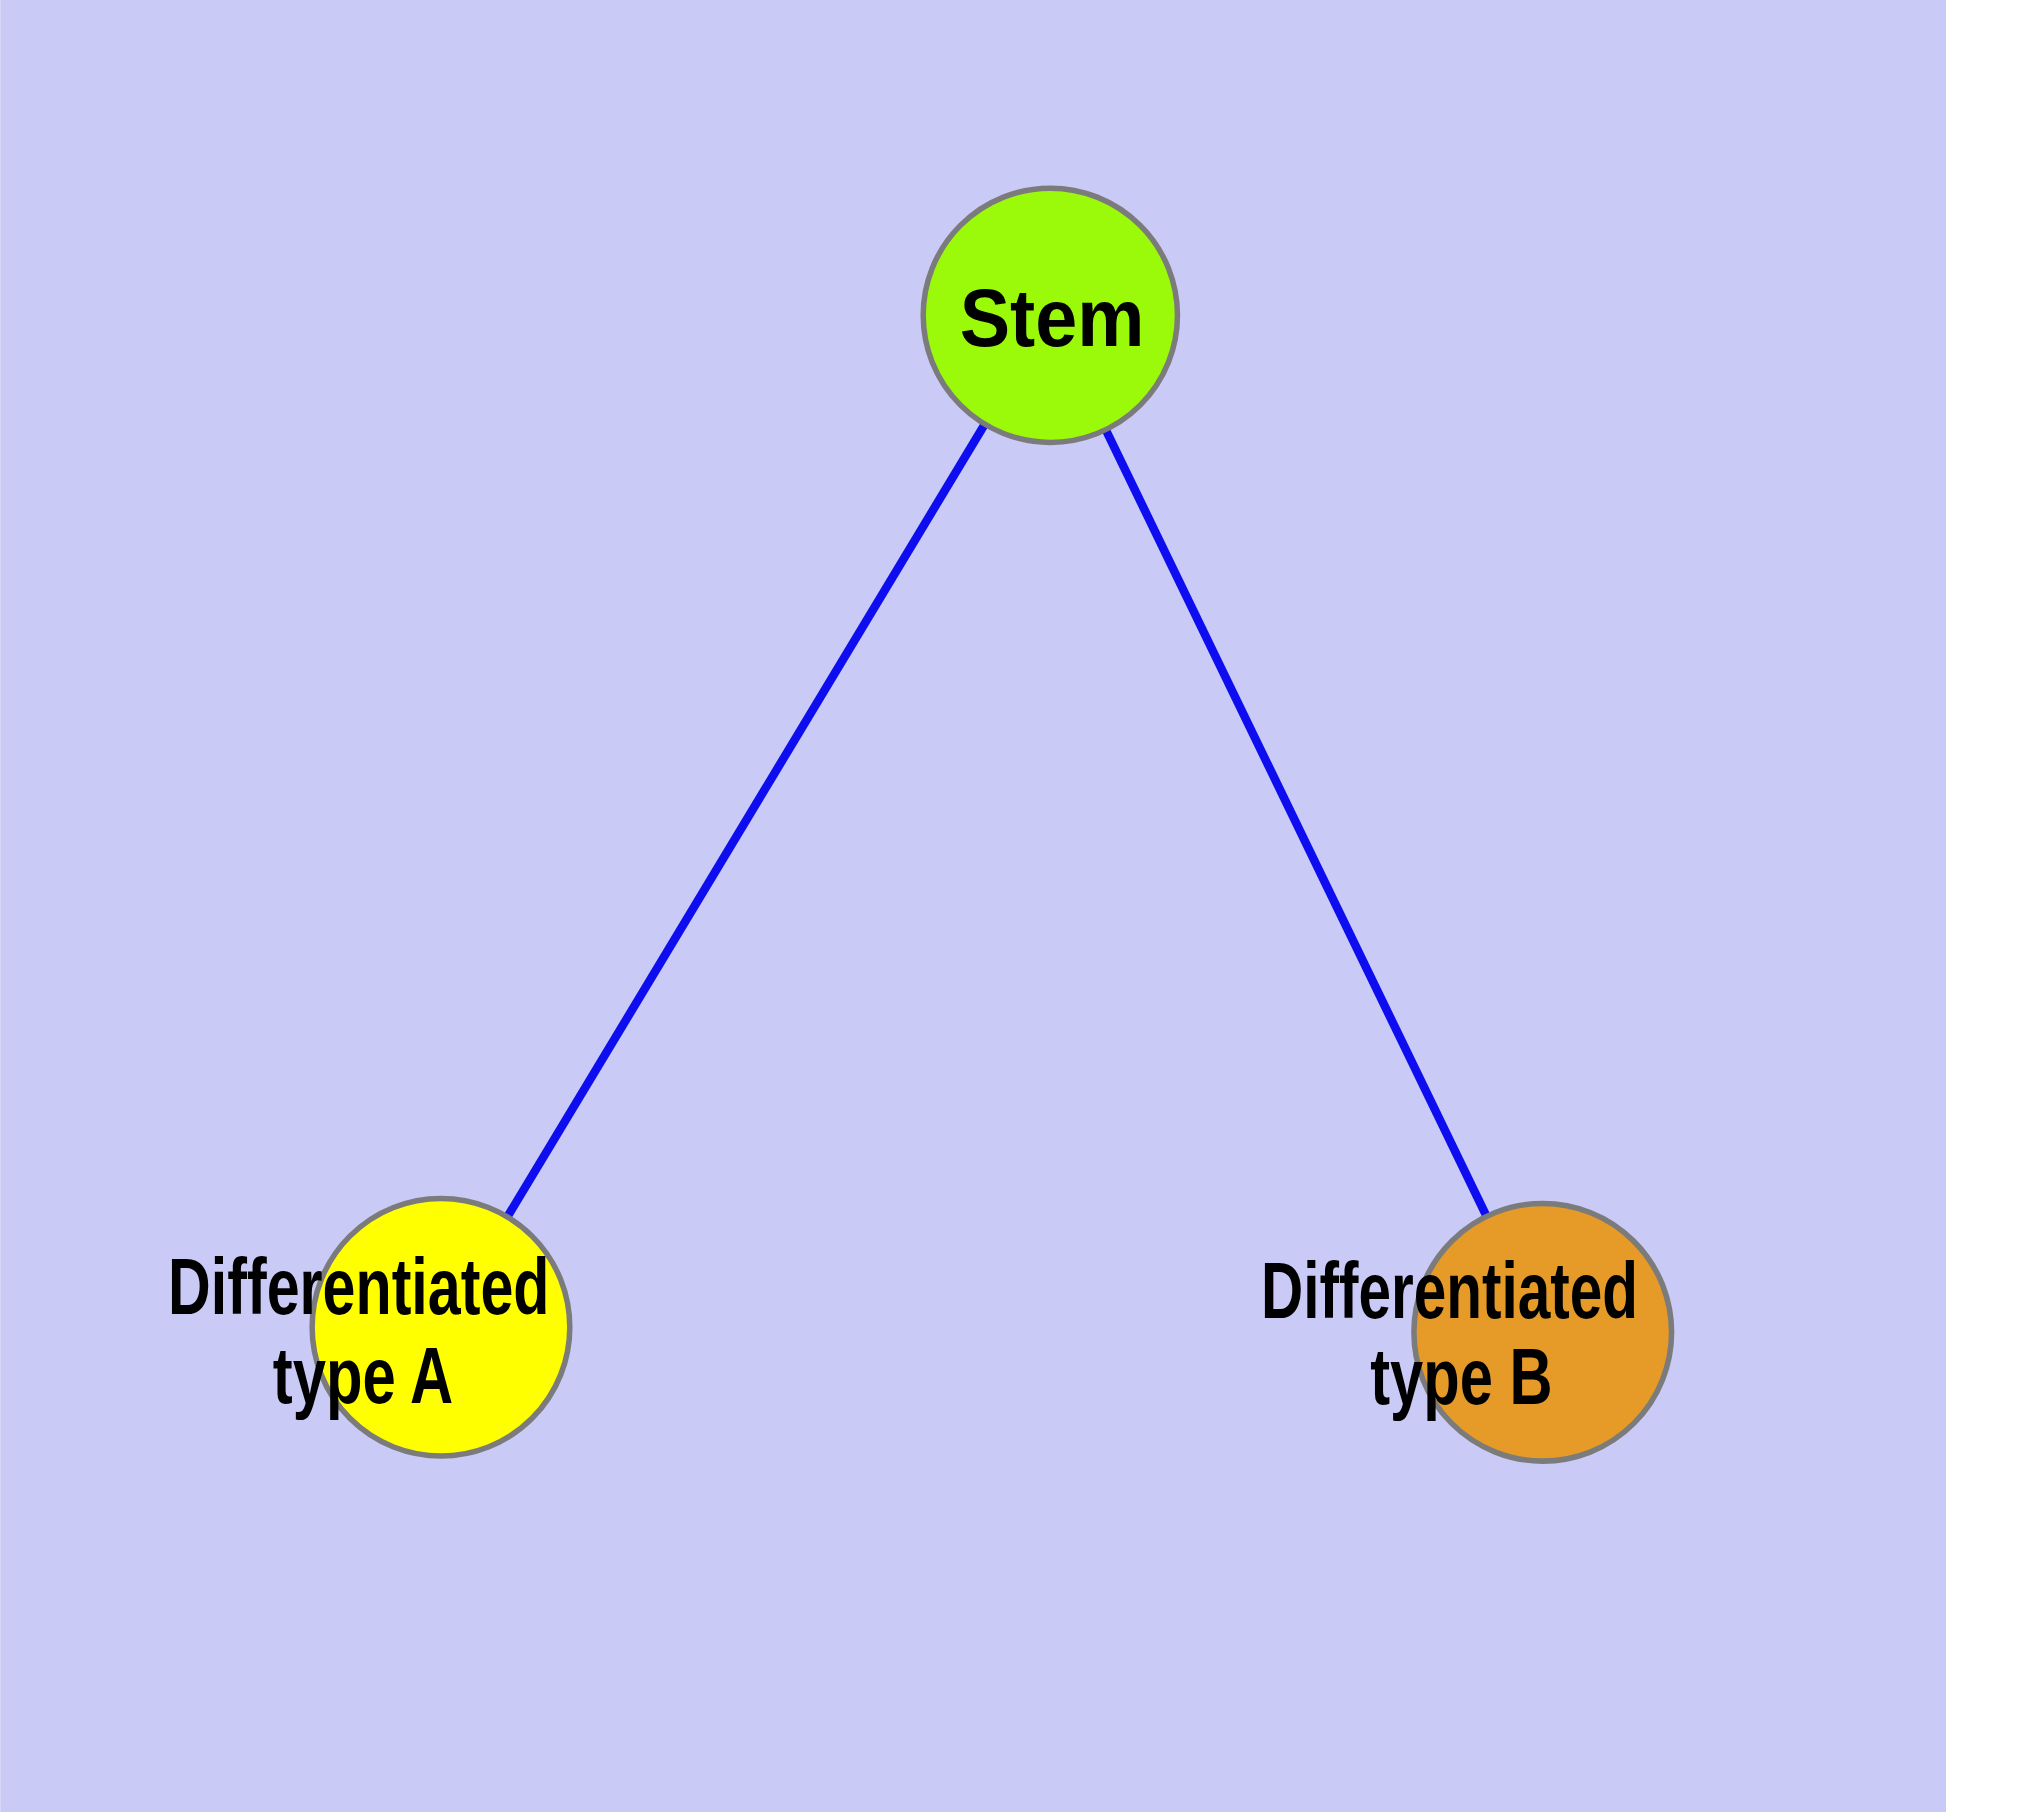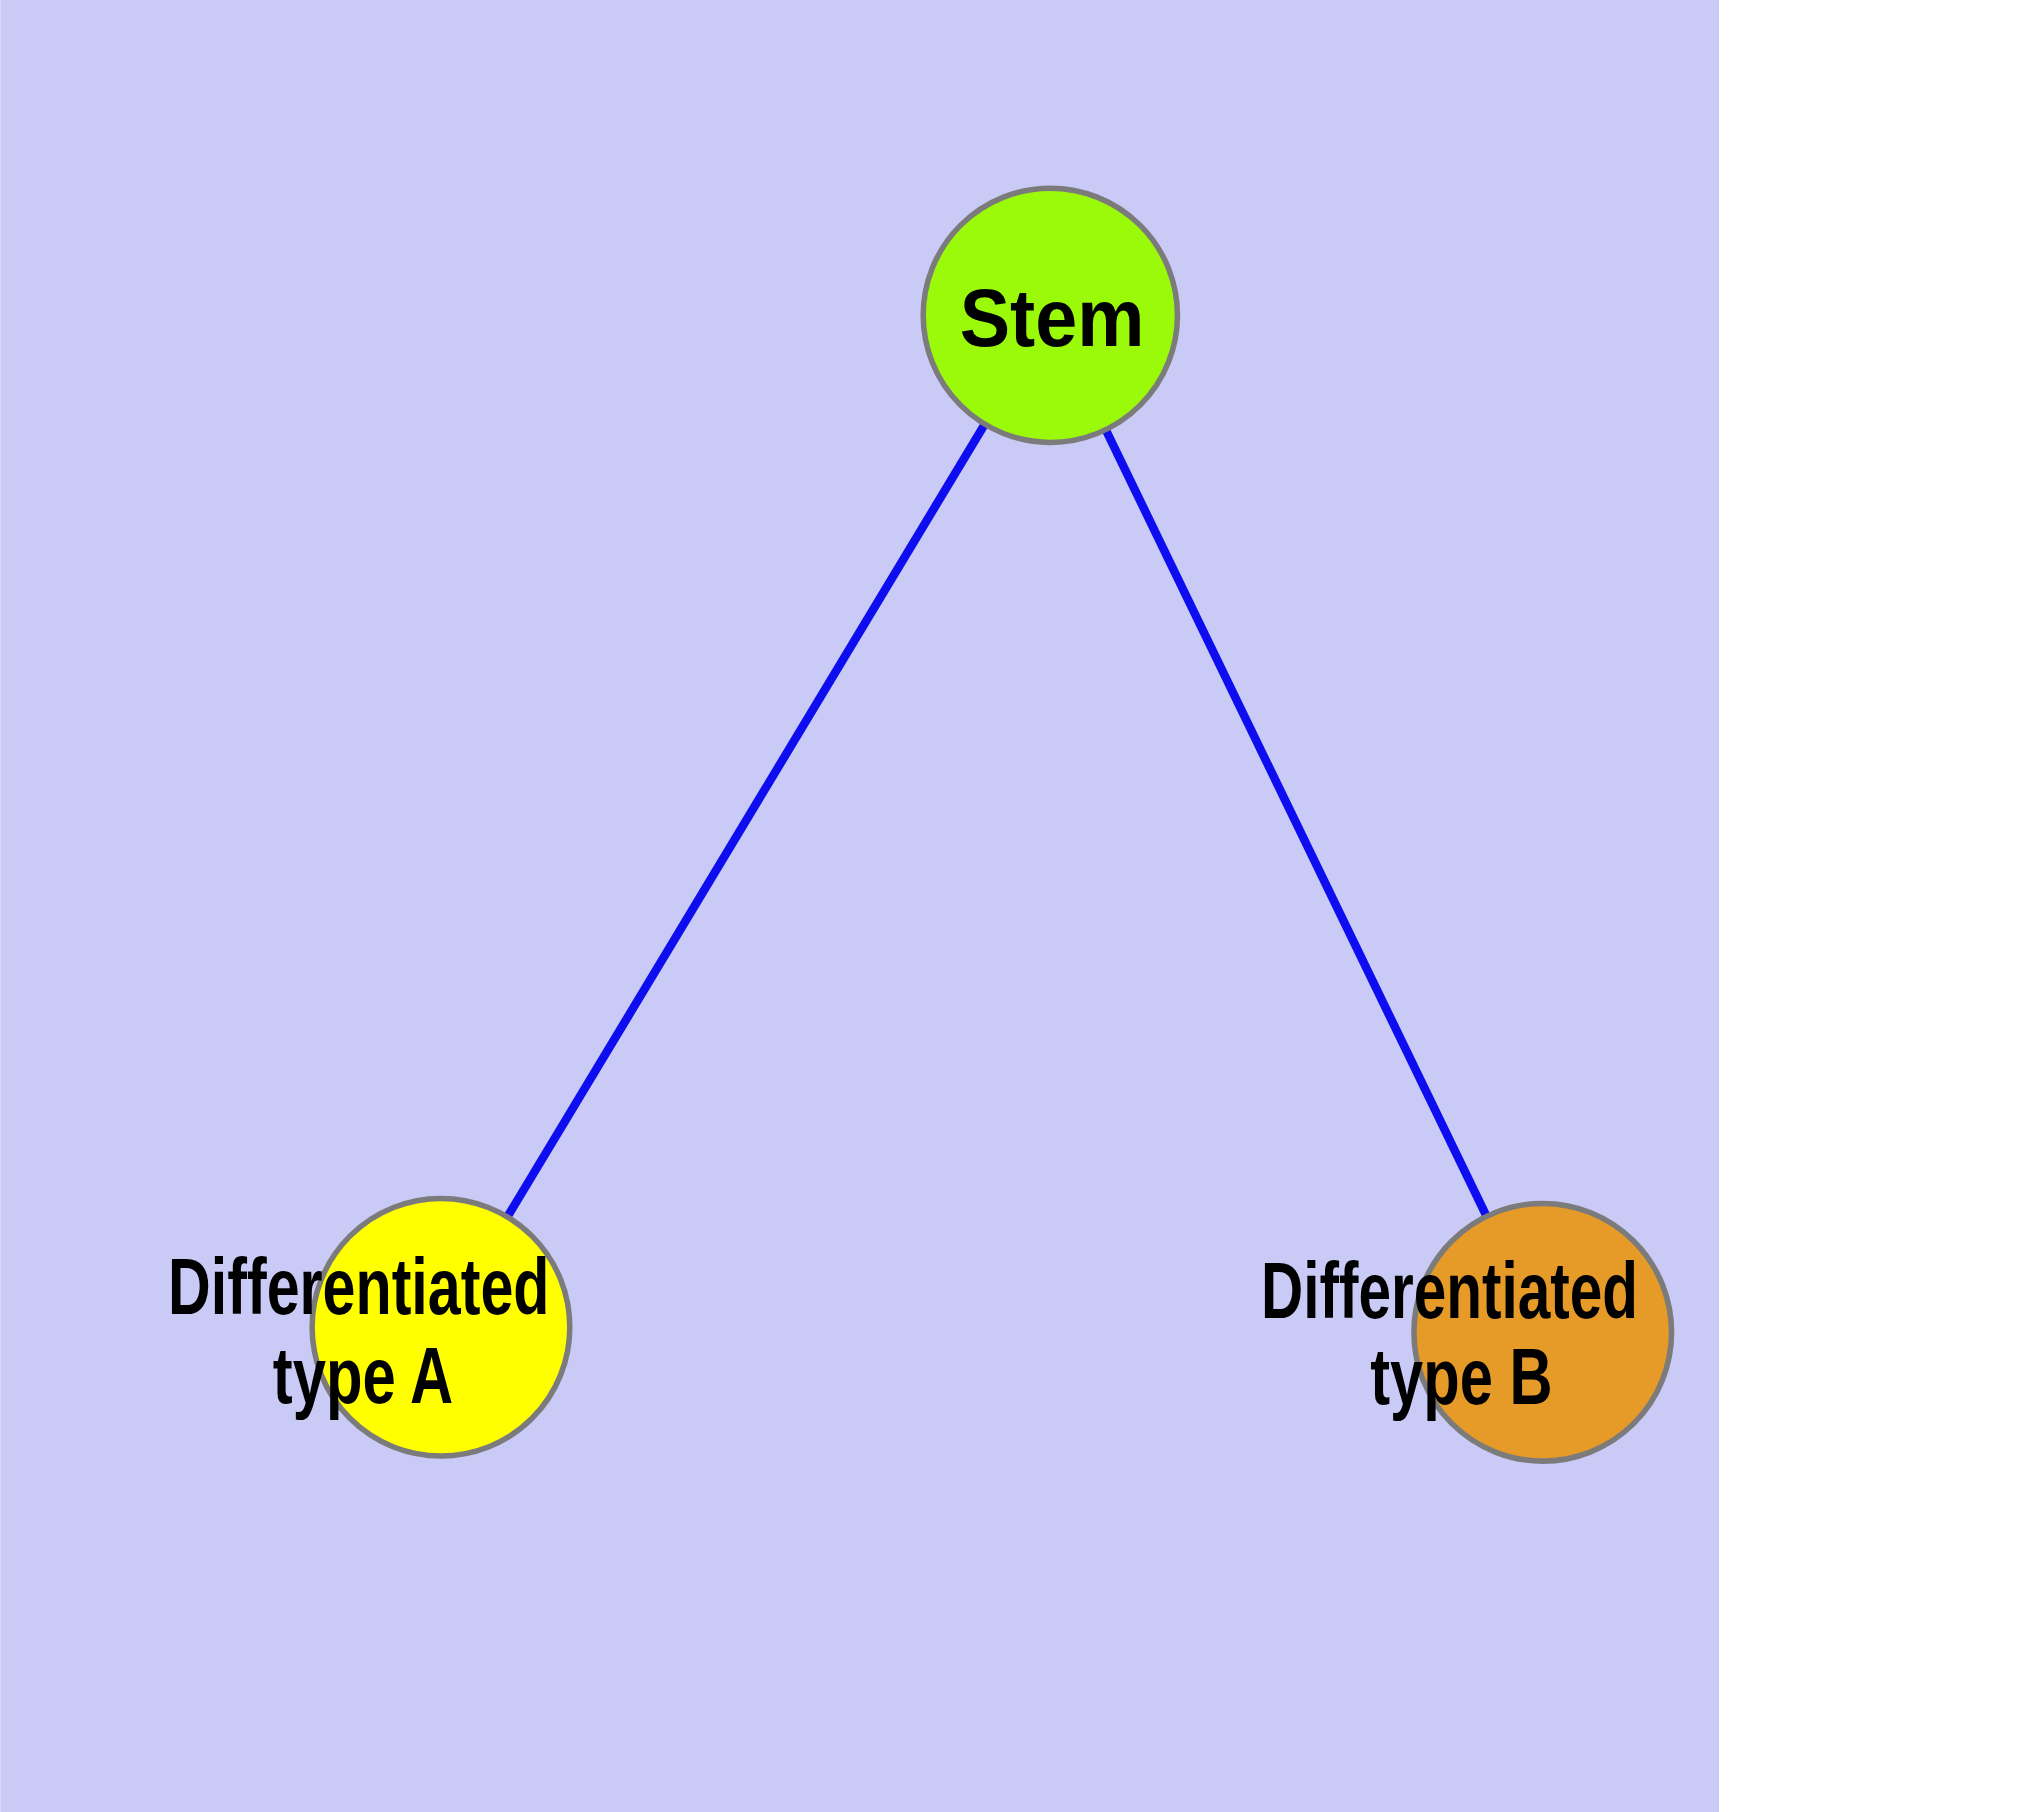--- a/index.html
+++ b/index.html
@@ -1,18 +1,18 @@
 <!DOCTYPE html>
 <html style="font-size:13.6px"><head>
 <meta charset="utf-8">
 <style>
   html, body { margin: 0; padding: 0; }
   .page {
     position: relative;
-    width: 1719px;
+    width: 1946px;
     height: 1812px;
     overflow: hidden;
     font-family: "Liberation Sans", sans-serif;
   }
   svg { display: block; }
   .node-label {
     font-family: "Liberation Sans", sans-serif;
     font-weight: bold;
     font-size: 93px;
   }

